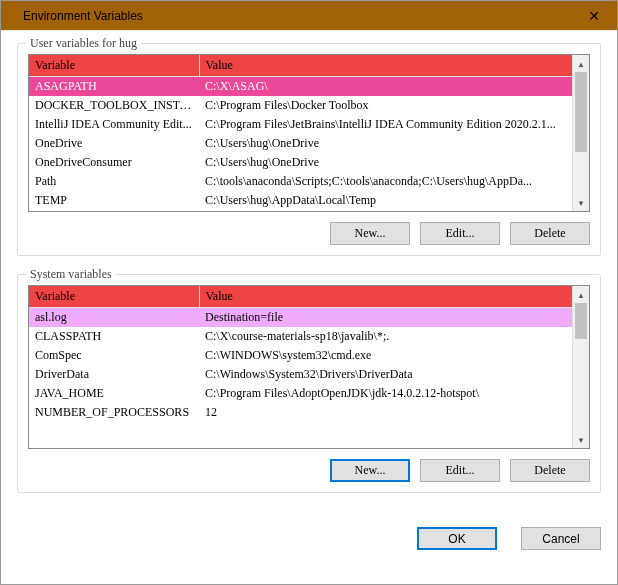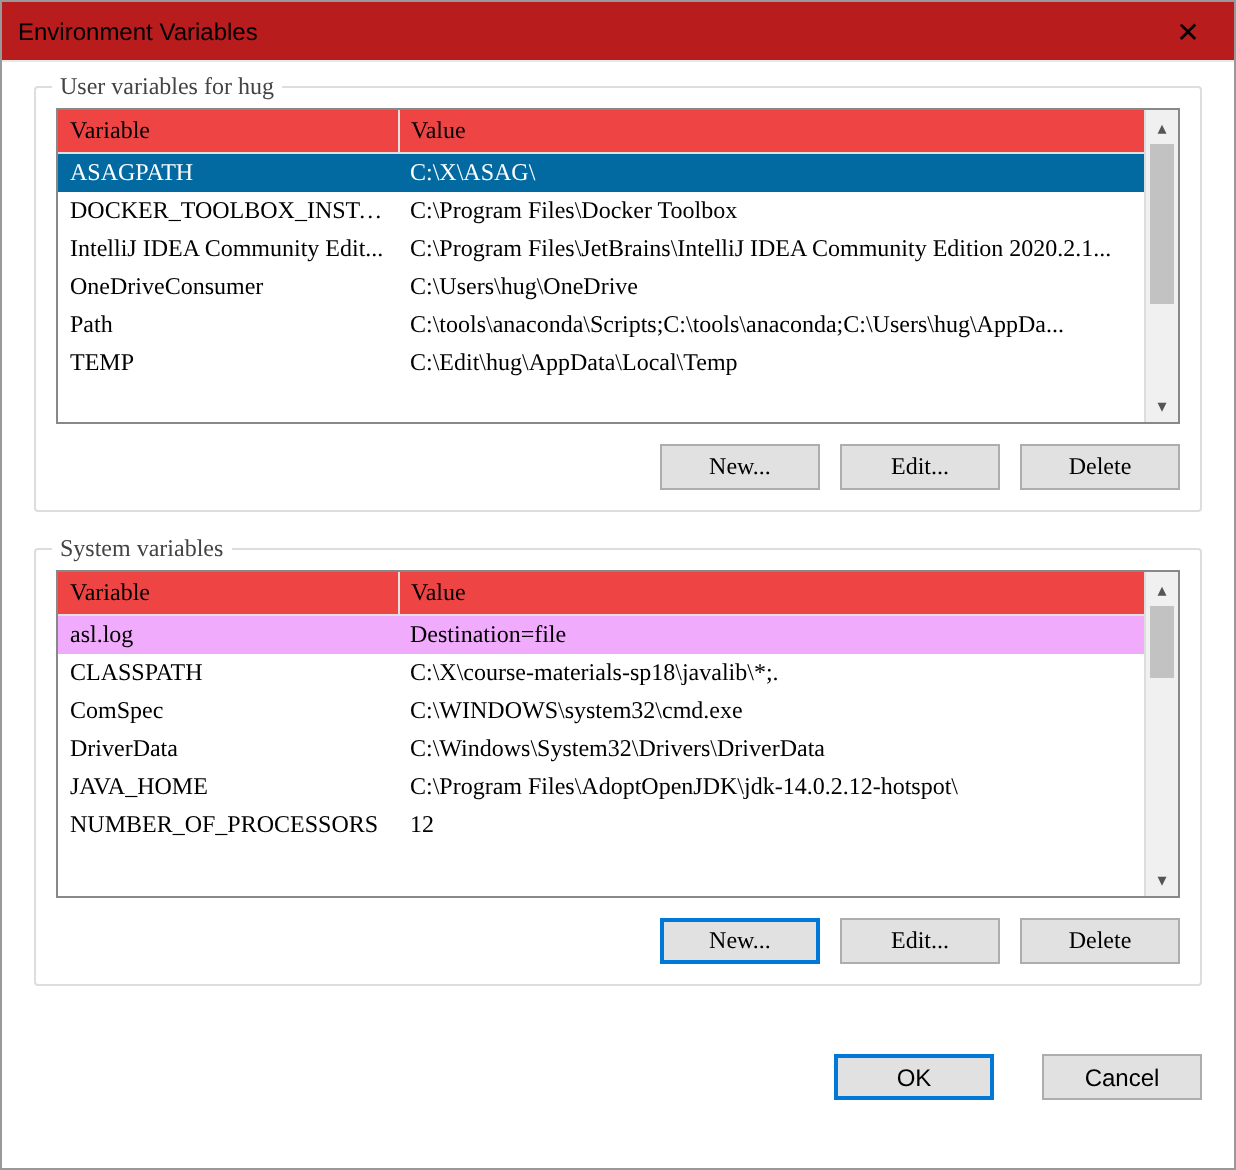--- a/index.html
+++ b/index.html
@@ -7,26 +7,26 @@
       font-family: "Segoe UI", Tahoma, sans-serif;
       font-size: 12px;
       background: #fff;
       width: 618px;
       height: 585px;
       overflow: hidden;
       border: 1px solid #999;
     }
     .titlebar {
       height: 30px;
-      background: #b91c1c;
+      background: #a16207;
       border-bottom: 1px solid #e8e8e8;
       display: flex;
       align-items: center;
       justify-content: space-between;
-      padding-left: 8px;
+      padding-left: 22px;
     }
     .titlebar-title { font-size: 12px; color: #000; }
     .close-btn {
       width: 46px;
       height: 30px;
       display: flex;
       align-items: center;
       justify-content: center;
       font-size: 14px;
       font-family: Arial, sans-serif;
@@ -87,21 +87,21 @@
     .table tbody td {
       padding: 2px 6px;
       font-size: 12px;
       white-space: nowrap;
       overflow: hidden;
       text-overflow: ellipsis;
       color: #000;
     }
     .table tbody tr.alt td { background: #f0abfc; }
     .table tbody tr.selected td {
-      background: #0369a1;
+      background: #ec4899;
       color: #fff;
     }
     .scrollbar {
       position: absolute;
       right: 0; top: 0; bottom: 0;
       width: 17px;
       background: #f0f0f0;
       border-left: 1px solid #ddd;
     }
     .scroll-thumb {
@@ -197,30 +197,34 @@
             </tr>
             <tr>
               <td>DOCKER_TOOLBOX_INSTALL...</td>
               <td>C:\Program Files\Docker Toolbox</td>
             </tr>
             <tr>
               <td>IntelliJ IDEA Community Edit...</td>
               <td>C:\Program Files\JetBrains\IntelliJ IDEA Community Edition 2020.2.1...</td>
             </tr>
             <tr>
+              <td>OneDrive</td>
+              <td>C:\Users\hug\OneDrive</td>
+            </tr>
+            <tr>
               <td>OneDriveConsumer</td>
               <td>C:\Users\hug\OneDrive</td>
             </tr>
             <tr>
               <td>Path</td>
               <td>C:\tools\anaconda\Scripts;C:\tools\anaconda;C:\Users\hug\AppDa...</td>
             </tr>
             <tr>
               <td>TEMP</td>
-              <td>C:\Edit\hug\AppData\Local\Temp</td>
+              <td>C:\Users\hug\AppData\Local\Temp</td>
             </tr>
           </tbody>
         </table>
       </div>
       <div class="scrollbar">
         <div class="scroll-arrow up">▴</div>
         <div class="scroll-thumb" style="top:17px;height:80px"></div>
         <div class="scroll-arrow down">▾</div>
       </div>
     </div>

